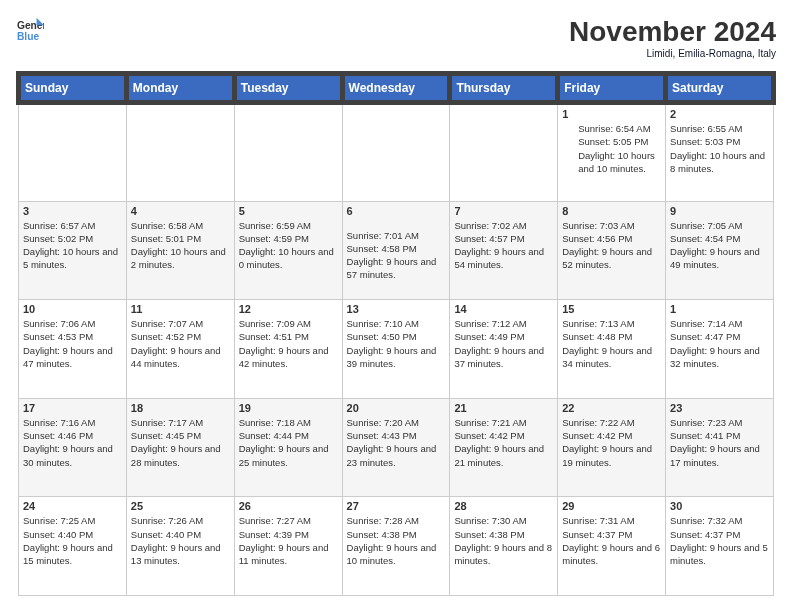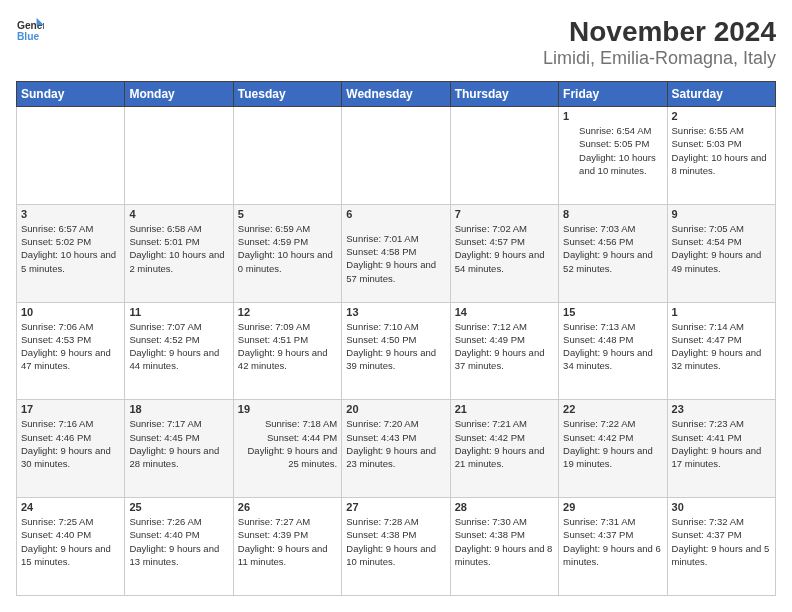--- a/index.html
+++ b/index.html
@@ -34,38 +34,38 @@
     }
     .title-block {
       text-align: right;
     }
     .month-title {
       font-size: 28px;
       font-weight: bold;
       color: #333;
     }
     .location {
-      font-size: 18px;
-      color: #737373;
+      font-size: 10px;
+      color: #0f172a;
     }
     .calendar {
       flex: 1;
       border: 1px solid #ccc;
       border-collapse: collapse;
       width: 100%;
       table-layout: fixed;
     }
     .calendar th {
       background: #3a6bc0;
       color: #fff;
       font-size: 12px;
       font-weight: bold;
       padding: 5px 4px;
       text-align: left;
-      border: 1px solid #404040;
+      border: 5px solid #404040;
     }
     .calendar td {
       border: 1px solid #ccc;
       vertical-align: top;
       padding: 3px 4px;
       font-size: 10px;
       color: #333;
       background: #fff;
       height: 88px;
     }
@@ -233,21 +233,21 @@
 Daylight: 9 hours and 30 minutes.</div>
           </td>
           <td>
             <span class="day-num">18</span>
             <div class="day-info" style="white-space: pre-line;">Sunrise: 7:17 AM
 Sunset: 4:45 PM
 Daylight: 9 hours and 28 minutes.</div>
           </td>
           <td>
             <span class="day-num">19</span>
-            <div class="day-info" style="white-space: pre-line; text-align: right;">Sunrise: 7:18 AM
+            <div class="day-info" style="white-space: pre-line;">Sunrise: 7:18 AM
 Sunset: 4:44 PM
 Daylight: 9 hours and 25 minutes.</div>
           </td>
           <td>
             <span class="day-num">20</span>
             <div class="day-info" style="white-space: pre-line;">Sunrise: 7:20 AM
 Sunset: 4:43 PM
 Daylight: 9 hours and 23 minutes.</div>
           </td>
           <td>

